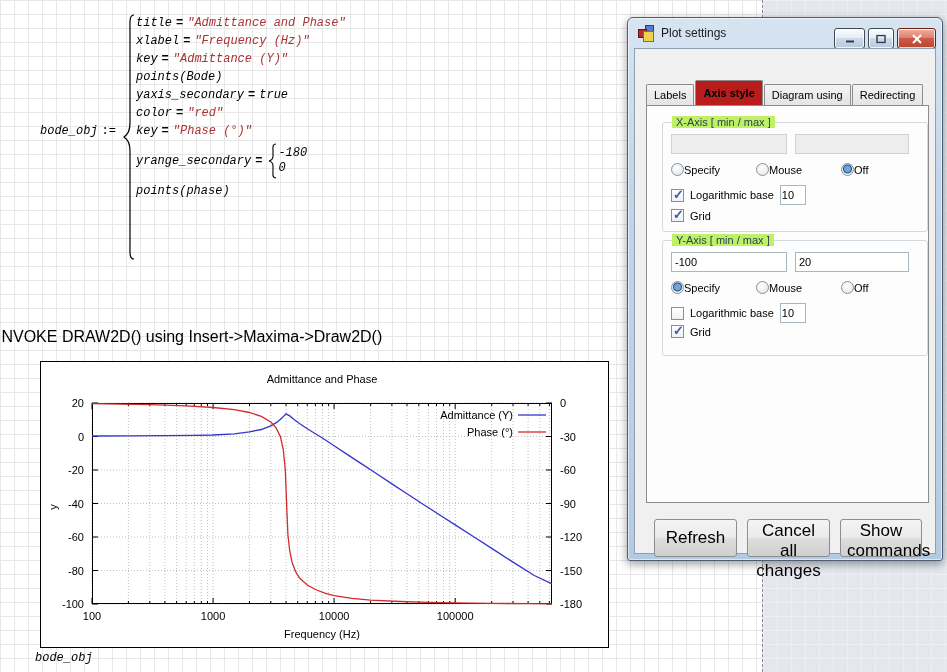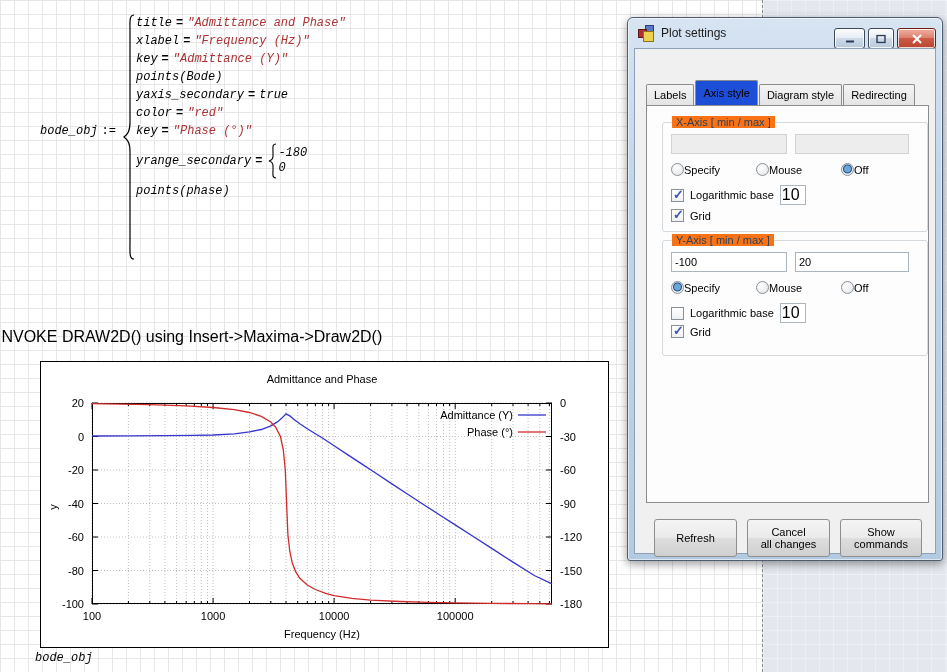--- a/index.html
+++ b/index.html
@@ -69,47 +69,47 @@
   .winbtn svg{position:absolute;left:50%;top:50%;transform:translate(-50%,-50%);}
 
   #dlg-client{position:absolute;left:6px;top:30px;width:302px;height:506px;
     background:#f0f0f0;border:1px solid #8ea0b4;box-sizing:border-box;}
 
   
   #tabs{position:absolute;left:11px;top:31px;height:25px;display:flex;align-items:flex-end;}
   .tab{height:20px;line-height:20px;padding:0 7px;font-size:11px;color:#000;
     background:linear-gradient(#f4f4f4,#e4e4e4);border:1px solid #8c8c8c;border-bottom:none;
     border-radius:2px 2px 0 0;margin-right:1px;position:relative;}
-  .tab.active{height:24px;line-height:24px;background:#1d4ed8;z-index:3;}
+  .tab.active{height:24px;line-height:24px;background:#b91c1c;z-index:3;font-weight:bold;}
   #tab-page{position:absolute;left:11px;top:56px;width:283px;height:398px;
     background:#fdfdfd;border:1px solid #8c8c8c;box-sizing:border-box;}
 
   .groupbox{position:absolute;left:15px;width:264px;border:1px solid #d4d9de;
     border-radius:3px;}
   #group-x{top:16px;height:108px;} #group-y{top:134px;height:114px;}
-  .grouplegend{position:absolute;left:9px;top:-7px;background:#f97316;padding:0 4px;
+  .grouplegend{position:absolute;left:9px;top:-7px;background:#bef264;padding:0 4px;
     font-size:11px;color:#2a4158;}
   .axinput{position:absolute;height:20px;border:1px solid #aab6be;background:#fff;
     font-size:11px;font-family:"Liberation Sans",sans-serif;padding:0 3px;box-sizing:border-box;}
   .axinput:disabled{background:#ededee;border-color:#cdd2d7;}
   .in-min{left:8px;top:11px;width:116px;} .in-max{left:132px;top:11px;width:114px;}
   .radiorow{position:absolute;left:0;top:40px;width:100%;height:14px;}
   .radioitem{position:absolute;display:flex;align-items:center;font-size:11px;}
   .radio{width:13px;height:13px;border-radius:50%;border:1px solid #8a9097;box-sizing:border-box;
     background:radial-gradient(circle at 40% 35%,#fff,#dfe3e6);}
   .radio.sel{background:radial-gradient(circle at 50% 45%,#6ea6d8 0 3px,#1e4f87 4px,#e8eef3 5px);}
   .checkrow{position:absolute;left:8px;display:flex;align-items:center;gap:6px;font-size:11px;}
   .cbx{width:13px;height:13px;border:1px solid #8a9097;background:linear-gradient(#fff,#eef1f3);
     box-sizing:border-box;position:relative;}
   .cbx.on::after{content:"\2713";position:absolute;left:1px;top:-3px;font-size:13px;
     font-weight:bold;color:#4257b4;}
-  .baseinput{width:26px;height:20px;border:1px solid #aab6be;font-size:16px;
+  .baseinput{width:26px;height:20px;border:1px solid #aab6be;font-size:11px;
     font-family:"Liberation Sans",sans-serif;padding:0 1px;box-sizing:border-box;}
 
-  .dlgbtn{position:absolute;top:470px;height:38px;font-size:11px;color:#000;
+  .dlgbtn{position:absolute;top:470px;height:38px;font-size:17px;color:#000;
     font-family:"Liberation Sans",sans-serif;white-space:pre-line;text-align:center;
     background:linear-gradient(180deg,#f4f4f4,#ebebeb 48%,#dddddd 52%,#cfcfcf);
     border:1px solid #8e8e8e;border-radius:3px;}
   #dlgbtn-0{left:19px;width:83px;} #dlgbtn-1{left:112px;width:83px;} #dlgbtn-2{left:205px;width:82px;}
 </style>
 </head>
 <body>
 
 <div class="sheet">
   <div class="outside"></div>
@@ -323,21 +323,21 @@
       <svg width="10" height="10">
           <path d="M1,1 L9,9 M9,1 L1,9" stroke="#fff" stroke-width="2"></path>
         </svg>
     </div>
   </div>
 
   <div id="dlg-client">
     <div id="tabs">
         <div class="tab">Labels</div>
         <div class="tab active">Axis style</div>
-        <div class="tab">Diagram style</div>
+        <div class="tab">Diagram using</div>
         <div class="tab">Redirecting</div>
       </div>
     <div id="tab-page">
 
       <div id="group-x" class="groupbox">
         <span class="grouplegend">X-Axis [ min / max ]</span>
         <input class="axinput in-min" disabled="" value="" style="">
         <input class="axinput in-max" disabled="" value="" style="">
         <div class="radiorow">
             <span class="radioitem" style="left: 8px;">

